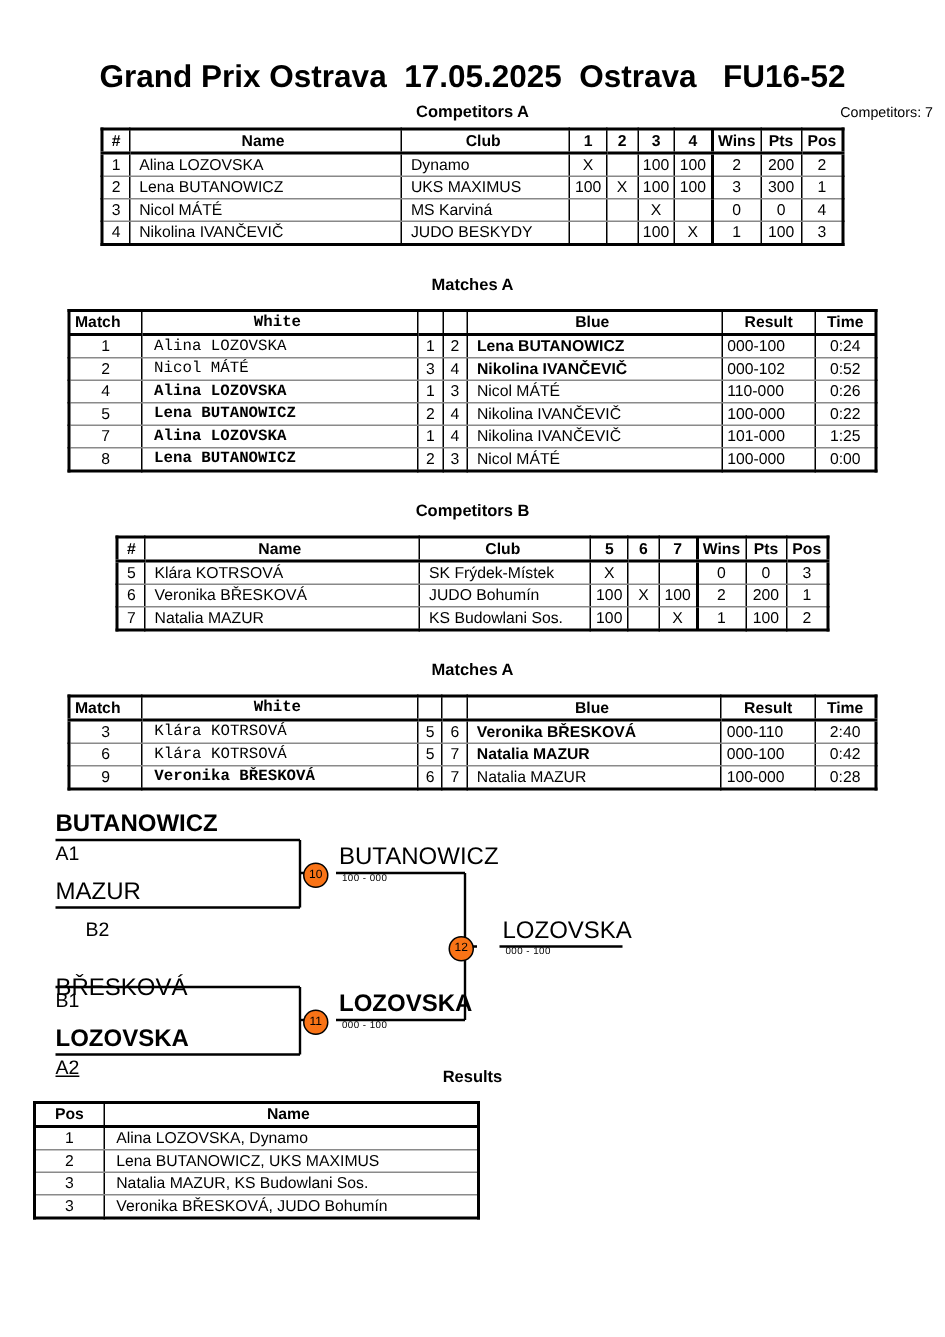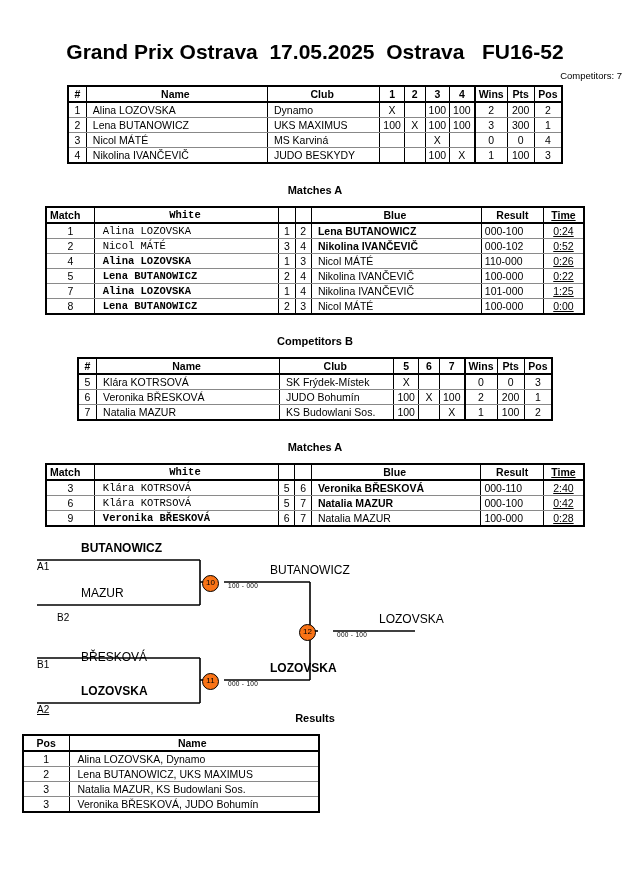--- a/index.html
+++ b/index.html
@@ -88,21 +88,21 @@
   .comp-table thead th { border-bottom: 2px solid #000; }
 
   
   .match-table { width: 540px; }
   .match-table .m-match  { width: 50px;  text-align: center; margin-left: 34px; }
   .match-table .m-white  { width: 203px; text-align: left; padding-left: 8px; font-family: Liberation Mono, monospace; }
   .match-table .m-n1     { width: 17px;  text-align: center; }
   .match-table .m-n2     { width: 17px;  text-align: center; }
   .match-table .m-blue   { width: 185px; text-align: left; padding-left: 6px; }
   .match-table .m-result { width: 66px;  }
-  .match-table .m-time   { width: 42px;  text-align: center; text-decoration: underline; }
+  .match-table .m-time   { width: 42px;  text-align: center; }
   .match-table th.m-white { text-align: center; padding-left: 0; }
   .match-table th.m-blue  { text-align: center; padding-left: 0; }
   .match-table th.m-match { text-align: left; padding-left: 3px; }
   .match-table tbody td { border-top: 1px solid #8a8a8a; border-bottom: 1px solid #8a8a8a; }
   .match-table thead th { border-bottom: 2px solid #000; }
 
   
   .results-table { width: 298px; }
   .results-table .r-pos  { width: 46px; text-align: center; }
   .results-table .r-name { text-align: left; padding-left: 8px; }
@@ -115,28 +115,27 @@
   
   .bracket-area {
     position: relative;
     width: 630px;
     height: 175px;
     margin-top: 10px;
   }
   .bracket-area svg { display: block; }
   .bk-name {
     position: absolute;
-    font-size: 12px;
+    font-size: 16px;
     white-space: nowrap;
-    margin-left: 44px;
   }
   .bk-name.bold { font-weight: bold; }
   .bk-seed {
     position: absolute;
-    font-size: 10px;
+    font-size: 13px;
     white-space: nowrap;
   }
   .bk-score {
     position: absolute;
     font-size: 6.5px;
     white-space: nowrap;
     letter-spacing: 0.3px;
   }
   .bk-num {
     position: absolute;
@@ -153,20 +152,21 @@
 
   .spacer-20 { height: 20px; }
   .spacer-10 { height: 10px; }
 </style>
 </head>
 <body>
 
 <div class="page-title">Grand Prix Ostrava  17.05.2025  Ostrava   FU16-52</div>
 
 <div class="subhead-row">
+  <div class="section-caption">Competitors A</div>
   <div class="competitors-count">Competitors: 7</div>
 </div>
 
 <div class="tbl-wrap">
   <table class="comp-table outer">
     <thead>
       <tr>
         <th class="c-num">#</th>
         <th class="c-name">Name</th>
         <th class="c-club">Club</th>

